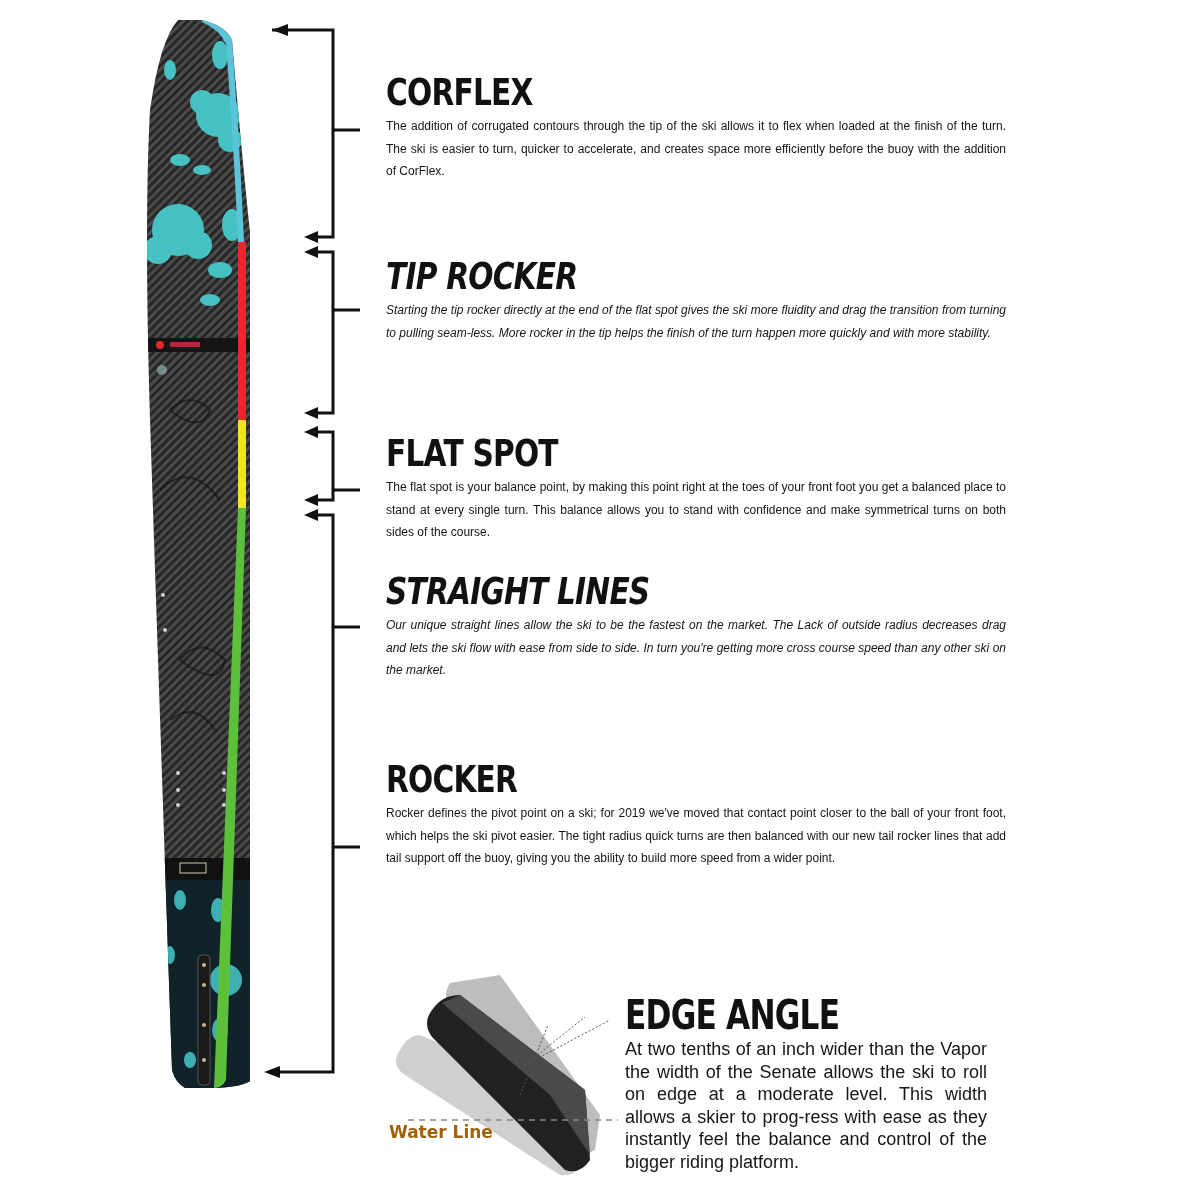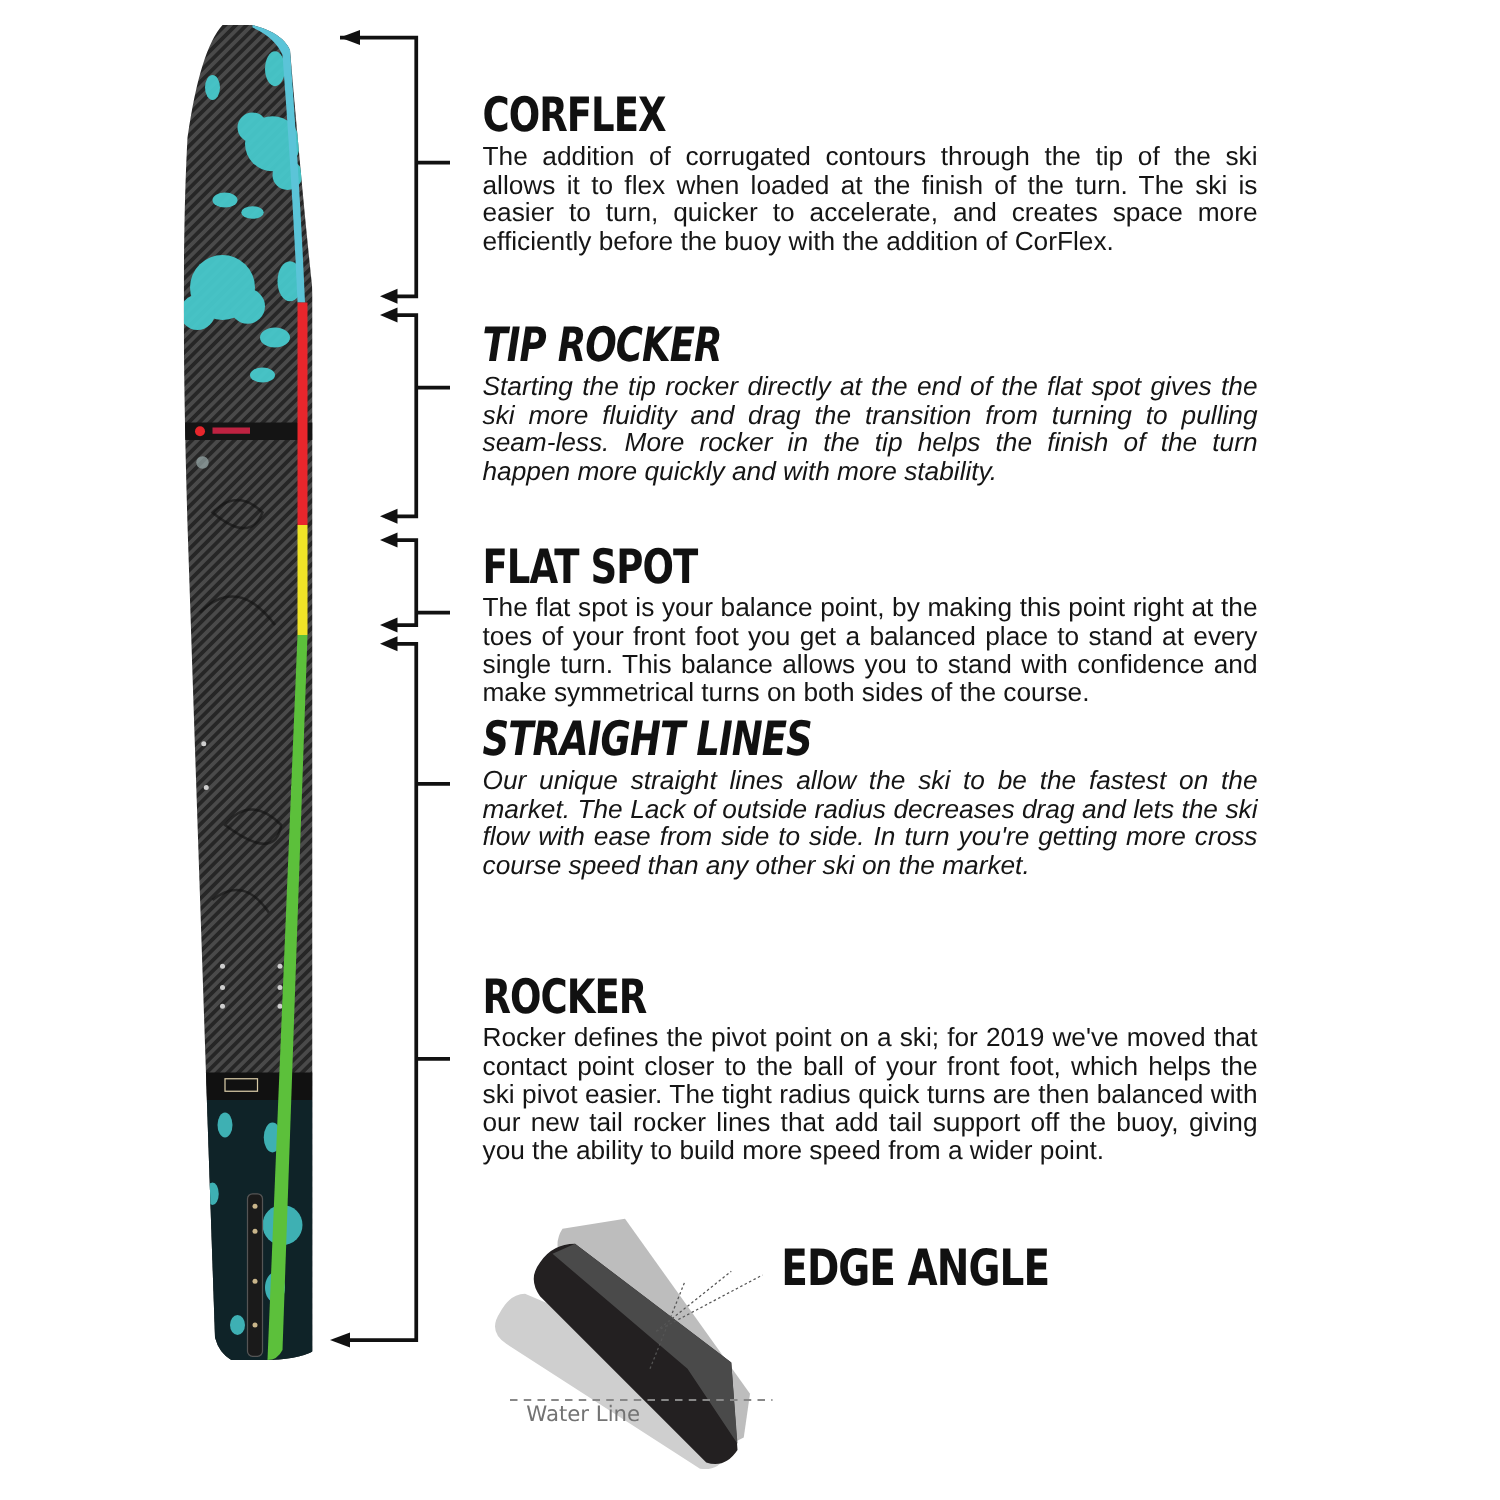--- a/index.html
+++ b/index.html
@@ -1,24 +1,24 @@
 <!DOCTYPE html>
 <html><head>
 <meta charset="utf-8">
 <style>
   html,body{margin:0;padding:0;background:#ffffff;}
   body{width:1200px;height:1200px;position:relative;overflow:hidden;font-family:"Liberation Sans",sans-serif;color:#111;}
   .abs{position:absolute;}
   .section{position:absolute;left:386px;width:620px;}
   .title{font-family:"DejaVu Sans",sans-serif;font-weight:bold;font-size:38px;line-height:40px;letter-spacing:-1px;transform:scaleX(0.78);transform-origin:left center;white-space:nowrap;color:#111;margin:0;}
-  .body{font-family:"Liberation Sans",sans-serif;font-size:21px;line-height:22.5px;text-align:justify;margin:3px 0 0 0;color:#151515;}
+  .body{font-family:"Liberation Sans",sans-serif;font-size:12px;line-height:22.5px;text-align:justify;margin:3px 0 0 0;color:#151515;}
   .edge-section{left:625px;width:362px;margin-top:22px;}
   .edge-section .body{font-size:18px;line-height:22.6px;}
   svg{display:block;}
-  .waterline-label{font-family:"DejaVu Sans",sans-serif;font-weight:normal;font-size:17px;color:#737373;margin-left:32px;}
+  .waterline-label{font-family:"DejaVu Sans",sans-serif;font-weight:bold;font-size:17px;color:#a16207;}
 </style>
 </head>
 <body>
 
 <div class="abs" style="left:140px;top:20px;width:110px;height:1070px;">
   <svg width="110" height="1070" viewBox="0 0 110 1070">
     <defs>
       <pattern id="carbon" width="6" height="6" patternUnits="userSpaceOnUse" patternTransform="rotate(45)">
         <rect width="6" height="6" fill="#262626"></rect>
         <rect width="3" height="6" fill="#4a4a4a"></rect>
@@ -155,21 +155,21 @@
 <div class="section" style="top:416px;margin-top:17px;">
   <h2 class="title">FLAT SPOT</h2>
   <p class="body">The flat spot is your balance point, by making this point right at the toes of your front foot you get a balanced place to stand at every single turn. This balance allows you to stand with confidence and make symmetrical turns on both sides of the course.</p>
 </div>
 
 <div class="section" style="top:571px;font-style:italic;">
   <h2 class="title">STRAIGHT LINES</h2>
   <p class="body">Our unique straight lines allow the ski to be the fastest on the market. The Lack of outside radius decreases drag and lets the ski flow with ease from side to side. In turn you're getting more cross course speed than any other ski on the market.</p>
 </div>
 
-<div class="section" style="top:777px;">
+<div class="section" style="top:759px;">
   <h2 class="title">ROCKER</h2>
   <p class="body">Rocker defines the pivot point on a ski; for 2019 we've moved that contact point closer to the ball of your front foot, which helps the ski pivot easier. The tight radius quick turns are then balanced with our new tail rocker lines that add tail support off the buoy, giving you the ability to build more speed from a wider point.</p>
 </div>
 
 <div class="abs" style="left:380px;top:965px;width:240px;height:215px;">
   <svg width="240" height="215" viewBox="0 0 240 215">
 
     <path d="M20,85 Q10,100 25,110 L180,210 Q195,212 200,200 L205,140 L40,70 Q28,70 20,85 Z" fill="#cfcfcf"></path>
 
     <path d="M70,18 Q62,30 70,45 L195,195 L215,185 L220,150 L120,10 Z" fill="#bdbdbd"></path>
@@ -183,13 +183,14 @@
       <line x1="140" y1="130" x2="168" y2="60"></line>
     </g>
 
     <line x1="28" y1="155" x2="238" y2="155" stroke="#888" stroke-width="1.5" stroke-dasharray="6,5"></line>
   </svg>
   <div class="abs waterline-label" style="left:9px;top:157px;">Water Line</div>
 </div>
 
 <div class="section edge-section" style="top:973px;">
   <h2 class="title" style="font-size:40px;">EDGE ANGLE</h2>
+  <p class="body">At two tenths of an inch wider than the Vapor the width of the Senate allows the ski to roll on edge at a moderate level. This width allows a skier to prog-ress with ease as they instantly feel the balance and control of the bigger riding platform.</p>
 </div>
 
 </body></html>

